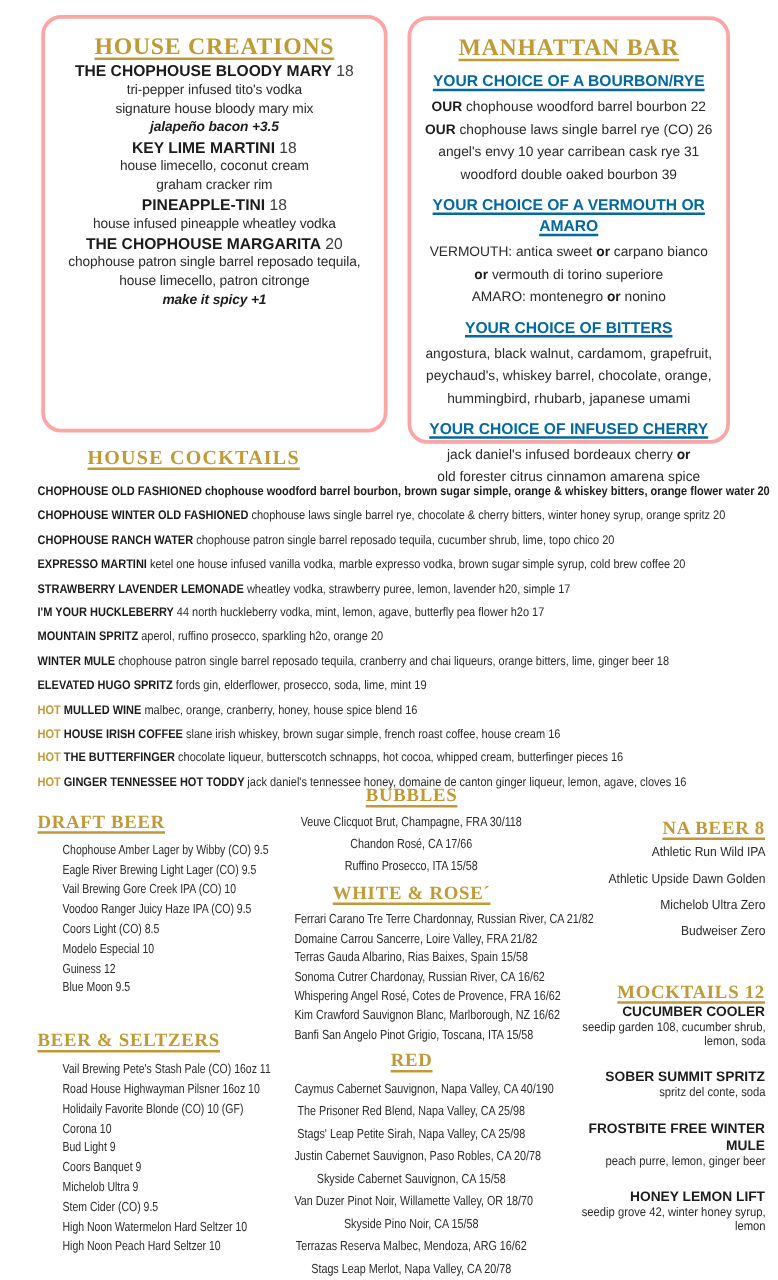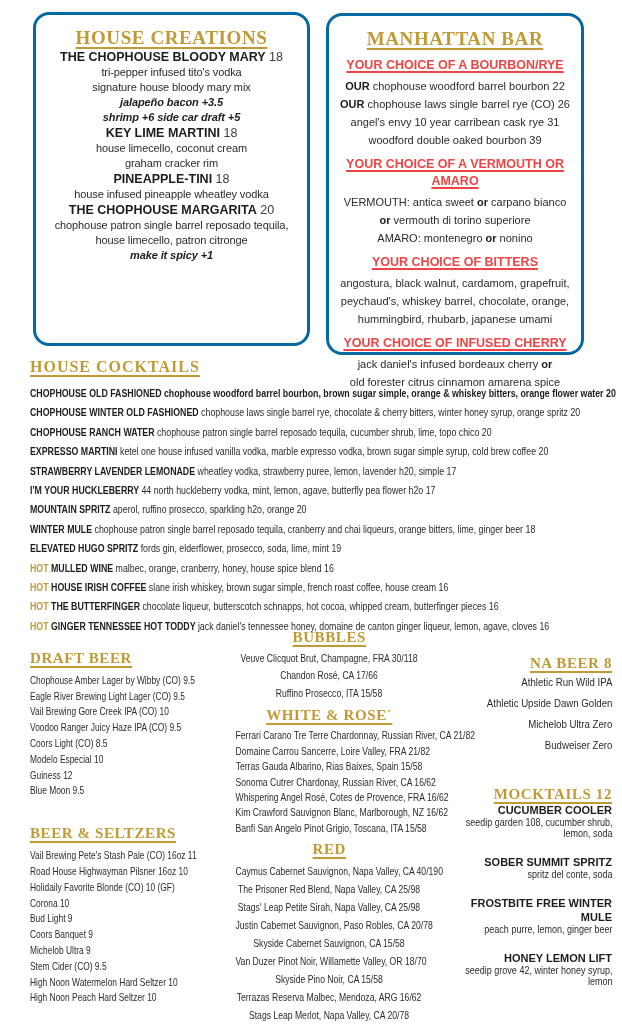--- a/index.html
+++ b/index.html
@@ -18,54 +18,54 @@
     font-family:"Liberation Serif", serif;font-weight:700;color:var(--gold);
     text-decoration:underline;text-underline-offset:3px;text-decoration-thickness:2px;
     margin:0;letter-spacing:.6px;
   }
   .t19{font-size:19px;} .t16{font-size:16px;} .t15{font-size:15px;}
   .ctr{text-align:center;} .rt{text-align:right;} .lft{text-align:left;}
 
   
   .box{
     position:absolute;box-sizing:border-box;background:#fff;
-    border:3px solid #0369a1;border-radius:16px;text-align:center;
+    border:3px solid #fca5a5;border-radius:16px;text-align:center;
     padding:12px 6px 8px;
   }
   #box-left{left:33px;top:12px;width:277px;height:334px;}
   #box-right{left:326px;top:13px;width:258px;height:342px;}
   .hc-item{}
   .hc-name{font-size:12.5px;font-weight:700;color:#1c1c1c;line-height:16px;}
   .hc-price{font-weight:400;color:#3c3c3c;}
   .hc-line{font-size:11px;line-height:15px;letter-spacing:-.1px;}
   .mb-group{margin-top:7px;}
   .mb-sub{
-    font-size:12.5px;font-weight:700;color:#ef4444;line-height:17px;
+    font-size:12.5px;font-weight:700;color:#0369a1;line-height:17px;
     text-decoration:underline;text-underline-offset:2px;text-decoration-thickness:1.5px;
     margin-bottom:3px;
   }
   .mb-line{font-size:11px;line-height:18px;}
 
   
   #cocktails{position:absolute;left:30px;top:358px;width:588px;}
-  #cocktails .sec-title{display:inline-block;letter-spacing:1px;}
+  #cocktails .sec-title{display:inline-block;letter-spacing:1px;margin-left:40px;}
   .hk-lines{margin-top:8px;}
   .hk-line{
     font-size:10px;line-height:19.4px;white-space:nowrap;
     transform:scaleX(.88);transform-origin:left center;
   }
 
   
   #bottom{position:absolute;left:30px;top:636px;right:6px;height:384px;display:flex;align-items:center;}
   .vdiv{width:3px;border-left:1px solid var(--div);border-right:1px solid var(--div);margin:4px 1px 2px;}
   .col1{width:180px;flex:none;}
   .col2{width:228px;flex:none;text-align:center;padding-top:2px;}
   .col3{flex:1;text-align:right;padding:2px 4px 0 0;}
   .c1-line{font-size:10.5px;line-height:15.8px;white-space:nowrap;transform:scaleX(.8);transform-origin:left center;}
-  .c1-items{margin-top:6px;}
+  .c1-items{margin-top:6px;margin-left:20px;}
   .mt28{margin-top:26px;}
   .c2-line{font-size:10.5px;white-space:nowrap;transform:scaleX(.82);transform-origin:center;}
   .lh17 .c2-line{line-height:17.5px;} .lh15 .c2-line{line-height:15.4px;} .lh18 .c2-line{line-height:18px;}
   .c2-items{margin-top:4px;margin-bottom:5px;}
   .c3-line{font-size:10.5px;line-height:21px;white-space:nowrap;transform:scaleX(.92);transform-origin:right center;}
   .c3-items{margin-top:0;}
   .mock-group{margin-bottom:16px;}
   .mock-name{font-size:11px;font-weight:700;color:#1c1c1c;line-height:14px;}
   .mock-desc{font-size:10px;line-height:11px;white-space:nowrap;transform:scaleX(.9);transform-origin:right center;}
   .mocktitle{margin-top:30px;}
@@ -76,21 +76,20 @@
 <div>
 
   <section class="box" id="box-left">
     <h2 class="sec-title t19 ctr">HOUSE CREATIONS</h2>
     <div>
         <div class="hc-item">
           <div class="hc-name"><span>THE CHOPHOUSE BLOODY MARY</span><span class="hc-price"> 18</span></div>
           <div class="hc-line">tri-pepper infused tito's vodka</div>
           <div class="hc-line">signature house bloody mary mix</div>
           <div class="hc-line it">jalapeño bacon +3.5</div>
-          <div class="hc-line it">shrimp +6 side car draft +5</div>
         </div>
         <div class="hc-item">
           <div class="hc-name"><span>KEY LIME MARTINI</span><span class="hc-price"> 18</span></div>
           <div class="hc-line">house limecello, coconut cream</div>
           <div class="hc-line">graham cracker rim</div>
         </div>
         <div class="hc-item">
           <div class="hc-name"><span>PINEAPPLE-TINI</span><span class="hc-price"> 18</span></div>
           <div class="hc-line">house infused pineapple wheatley vodka</div>
         </div>

